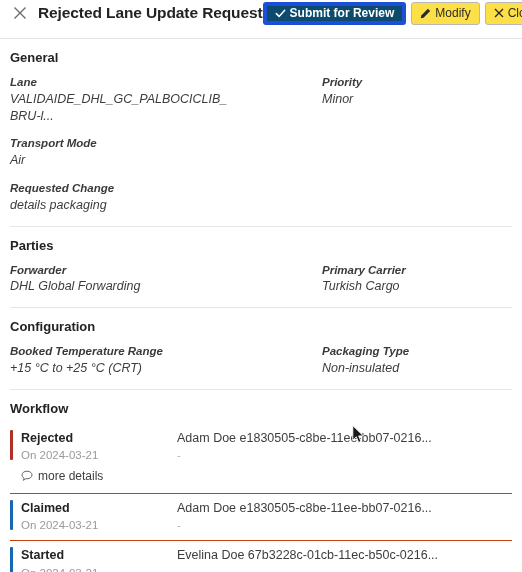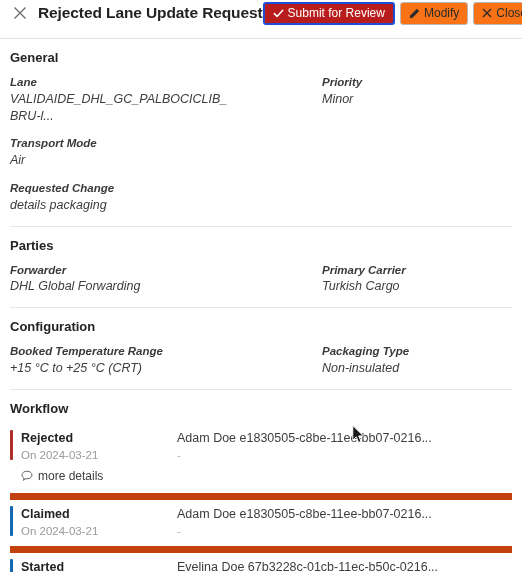--- a/index.html
+++ b/index.html
@@ -56,27 +56,27 @@
     gap: 4px;
     height: 23px;
     padding: 0 8px;
     font-size: 12px;
     border-radius: 3px;
     white-space: nowrap;
     cursor: pointer;
     line-height: 1;
   }
   .btn-primary {
-    background: #b91c1c;
+    background: #0c4a6e;
     color: #ffffff;
-    border: 2px solid #1d4ed8;
-    font-weight: normal;
+    border: 4px solid #1d4ed8;
+    font-weight: bold;
   }
   .btn-secondary {
-    background: #f97316;
+    background: #fde047;
     color: #2b2b2b;
     border: 1px solid #b8b8b8;
   }
   .btn svg { display: block; flex: 0 0 auto; }
 
   
   .body { padding: 0 10px; }
 
   .section { padding-top: 11px; }
   .section-title {
@@ -117,21 +117,21 @@
     width: 222px;
   }
 
   
   .wf-list { margin-top: -1px; }
 
   .wf-item {
     position: relative;
     display: flex;
     padding: 6px 0 7px 11px;
-    border-bottom: 7px solid #c2410c;
+    border-bottom: 1px solid #c2410c;
   }
   .wf-item:last-child { border-bottom: 1px solid #eaeaea; }
 
   .wf-bar {
     position: absolute;
     left: 0;
     top: 6px;
     width: 3px;
     height: 30px;
     border-radius: 1px;

